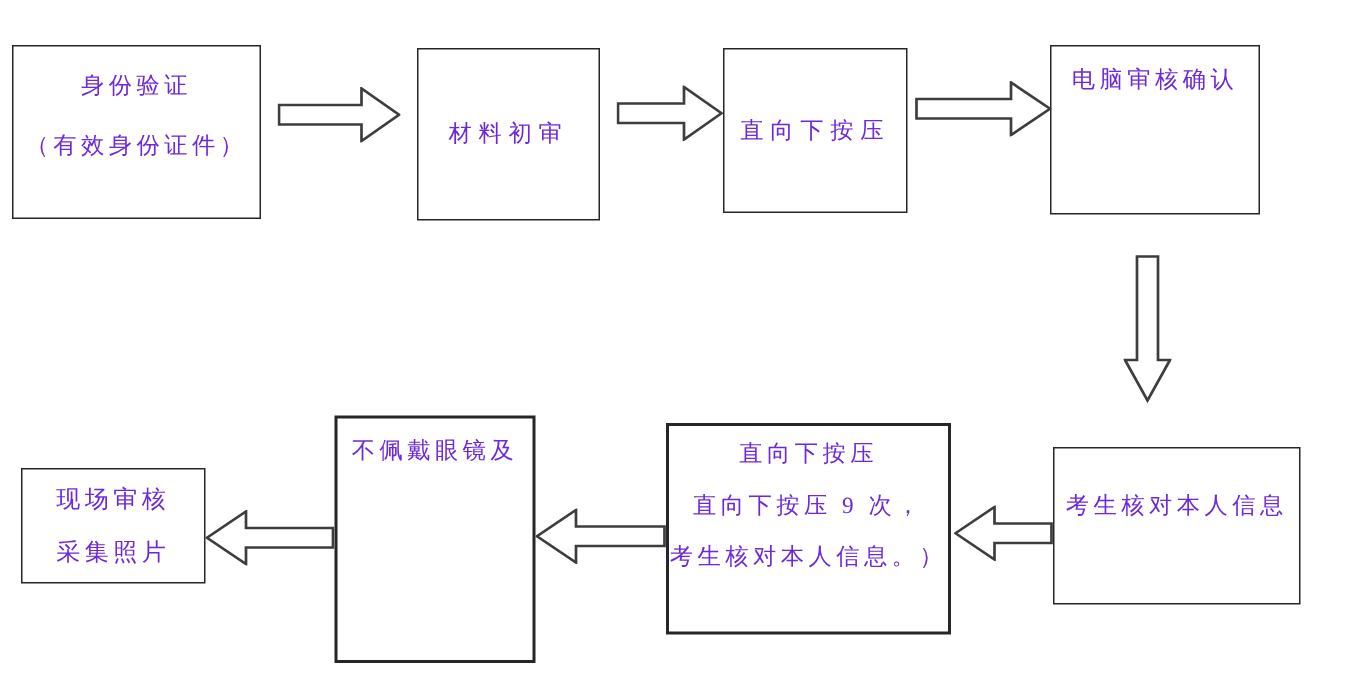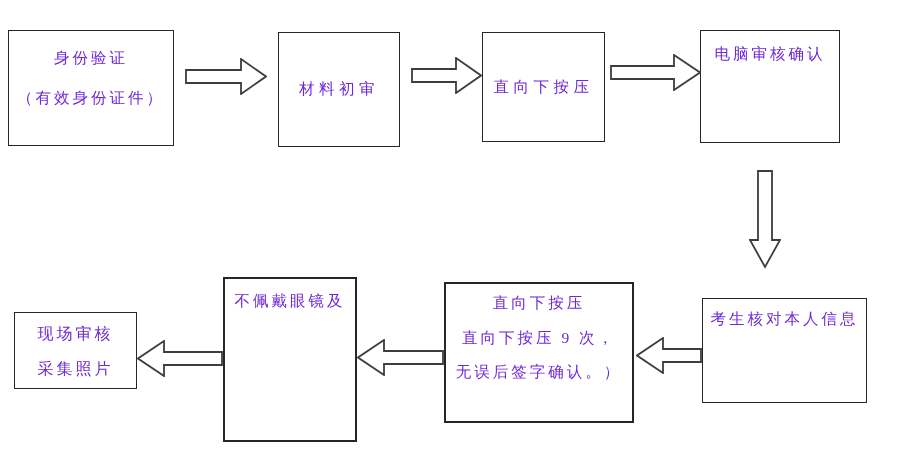--- a/index.html
+++ b/index.html
@@ -62,28 +62,28 @@
   </div>
 
   <div class="box vcenter ls-wide" style="left:482px;top:32px;width:123px;height:110px;">
     <div class="line">直向下按压</div>
   </div>
 
   <div class="box lh33" style="left:700px;top:30px;width:140px;height:113px;padding-top:6px;">
     <div class="line">电脑审核确认</div>
   </div>
 
-  <div class="box lh40" style="left:702px;top:298px;width:165px;height:105px;padding-top:0;gap:44px;">
+  <div class="box lh40" style="left:702px;top:298px;width:165px;height:105px;padding-top:19px;gap:44px;">
     <div class="line">考生核对本人信息</div>
   </div>
 
   <div class="box thick lh34" style="left:444px;top:282px;width:190px;height:141px;padding-top:2px;">
     <div class="line">直向下按压</div>
     <div class="line">直向下按压 9 次，</div>
-    <div class="line">无误后签字确认。）</div>
+    <div class="line">考生核对本人信息。）</div>
   </div>
 
   <div class="box thick lh37" style="left:223px;top:277px;width:134px;height:165px;padding-top:3px;">
     <div class="line">不佩戴眼镜及</div>
   </div>
 
   <div class="box big lh35" style="left:14px;top:312px;width:123px;height:77px;padding-top:3px;">
     <div class="line">现场审核</div>
     <div class="line">采集照片</div>
   </div>

